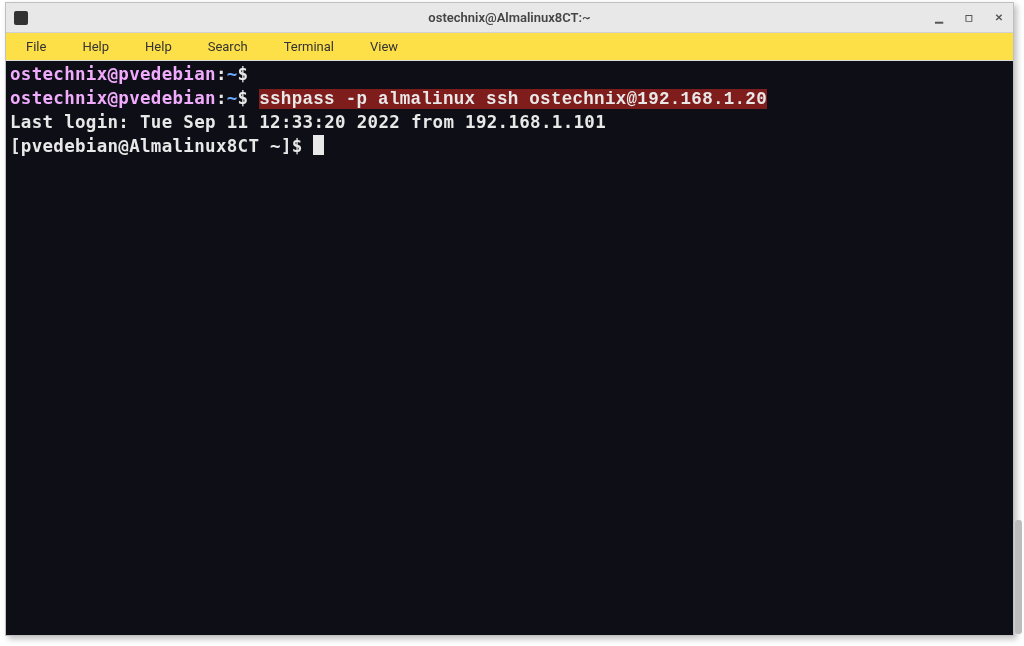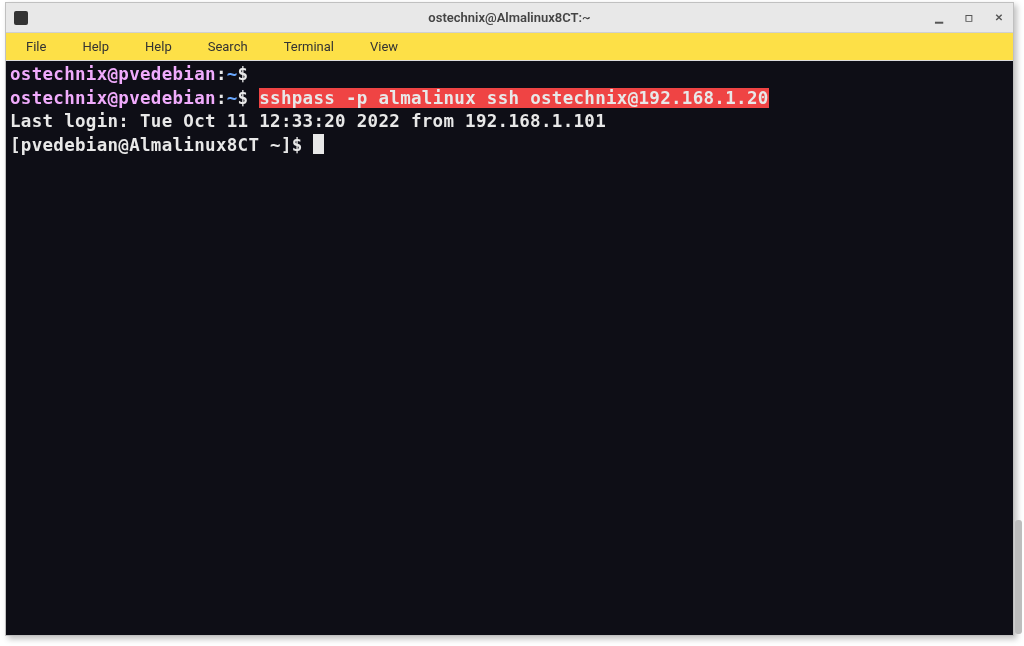--- a/index.html
+++ b/index.html
@@ -83,21 +83,21 @@
       font-weight: bold;
       color: #e8e8e8;
       overflow: hidden;
       white-space: pre;
       letter-spacing: 0.3px;
     }
     .t-user { color: #f0abfc; }
     .t-colon { color: #e8e8e8; }
     .t-path { color: #6aa8ff; }
     .t-dollar { color: #e8e8e8; }
-    .t-hl { background: #ef4444; color: #e8e8e8; }
+    .t-hl { background: #7f1d1d; color: #e8e8e8; font-family: Liberation Mono, monospace; }
     .t-plain { color: #e8e8e8; }
     .cursor {
       display: inline-block;
       width: 11px;
       height: 20px;
       background: #e8e8e8;
       vertical-align: text-bottom;
       margin-bottom: 1px;
     }
     .scrollbar {
@@ -135,18 +135,18 @@
     <span class="menu-item">File</span>
     <span class="menu-item">Help</span>
     <span class="menu-item">Help</span>
     <span class="menu-item">Search</span>
     <span class="menu-item">Terminal</span>
     <span class="menu-item">View</span>
   </div>
 
   <div class="terminal"><span class="t-user">ostechnix@pvedebian</span><span class="t-colon">:</span><span class="t-path">~</span><span class="t-dollar">$</span>
 <span class="t-user">ostechnix@pvedebian</span><span class="t-colon">:</span><span class="t-path">~</span><span class="t-dollar">$</span> <span class="t-hl">sshpass -p almalinux ssh ostechnix@192.168.1.20</span>
-<span class="t-plain">Last login: Tue Oct 11 12:33:20 2022 from 192.168.1.101</span>
+<span class="t-plain">Last login: Tue Sep 11 12:33:20 2022 from 192.168.1.101</span>
 <span class="t-plain">[pvedebian@Almalinux8CT ~]$ </span><span class="cursor"></span></div>
 
 </div>
 
 <div class="scrollbar"></div>
 
 </body></html>

